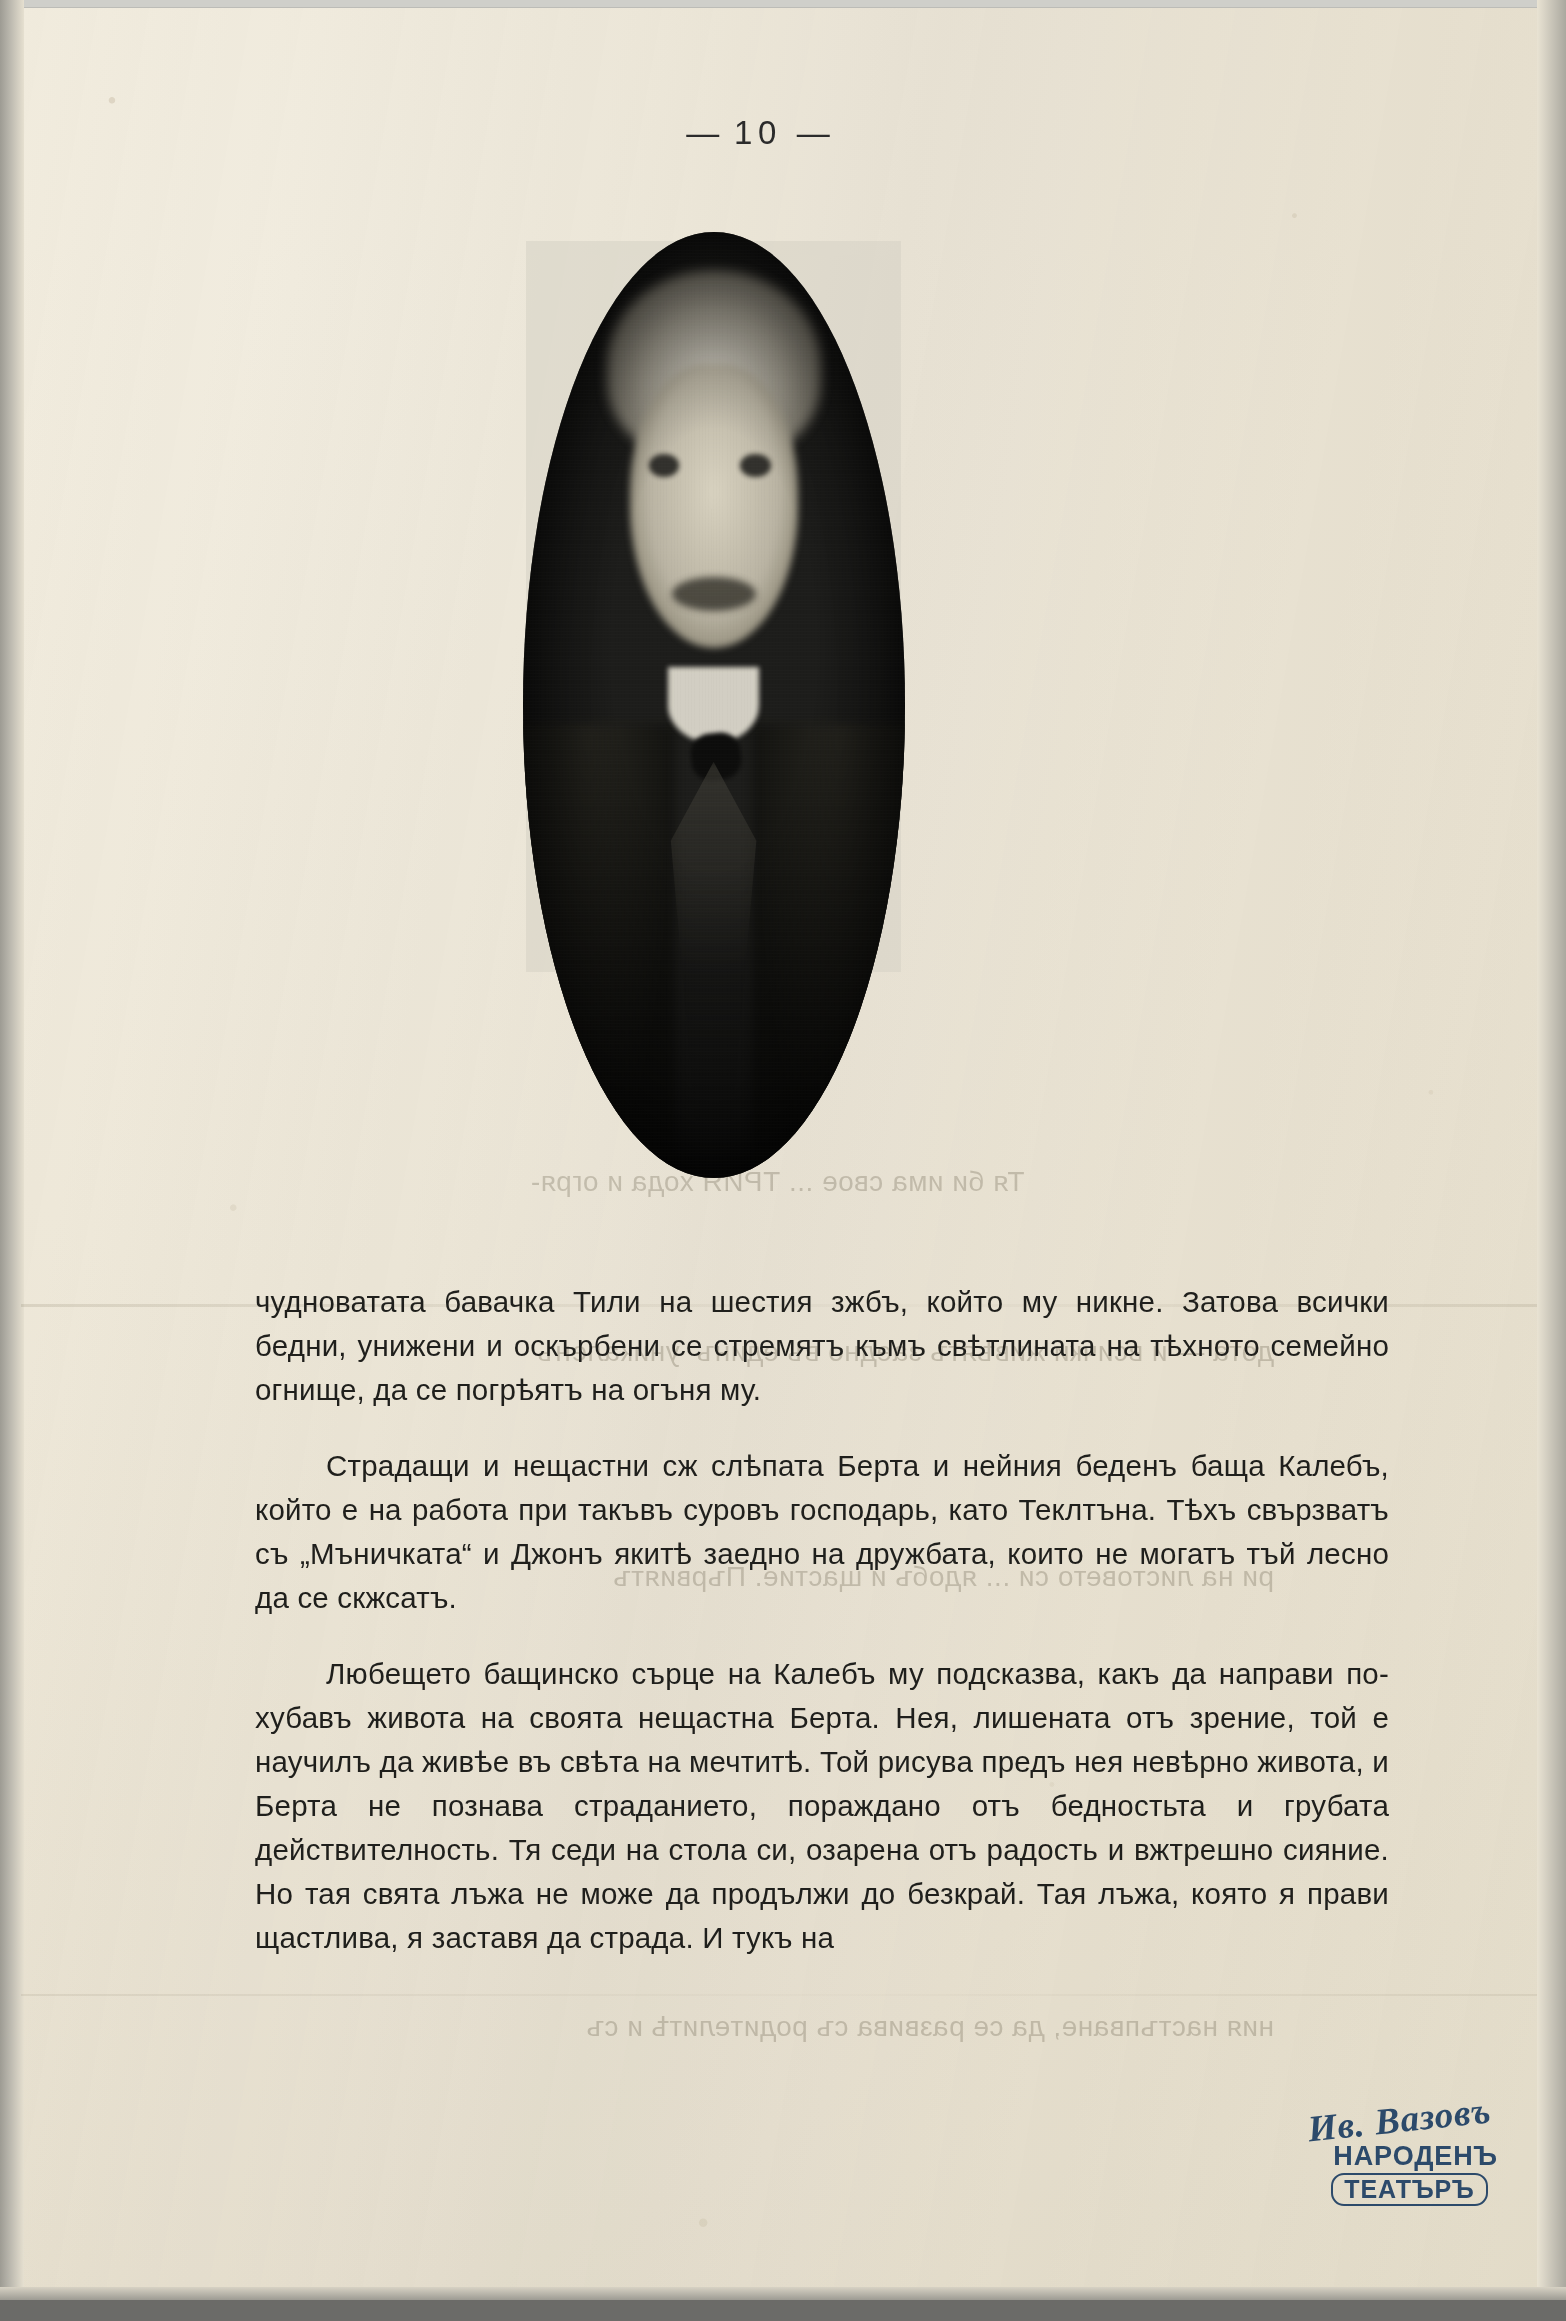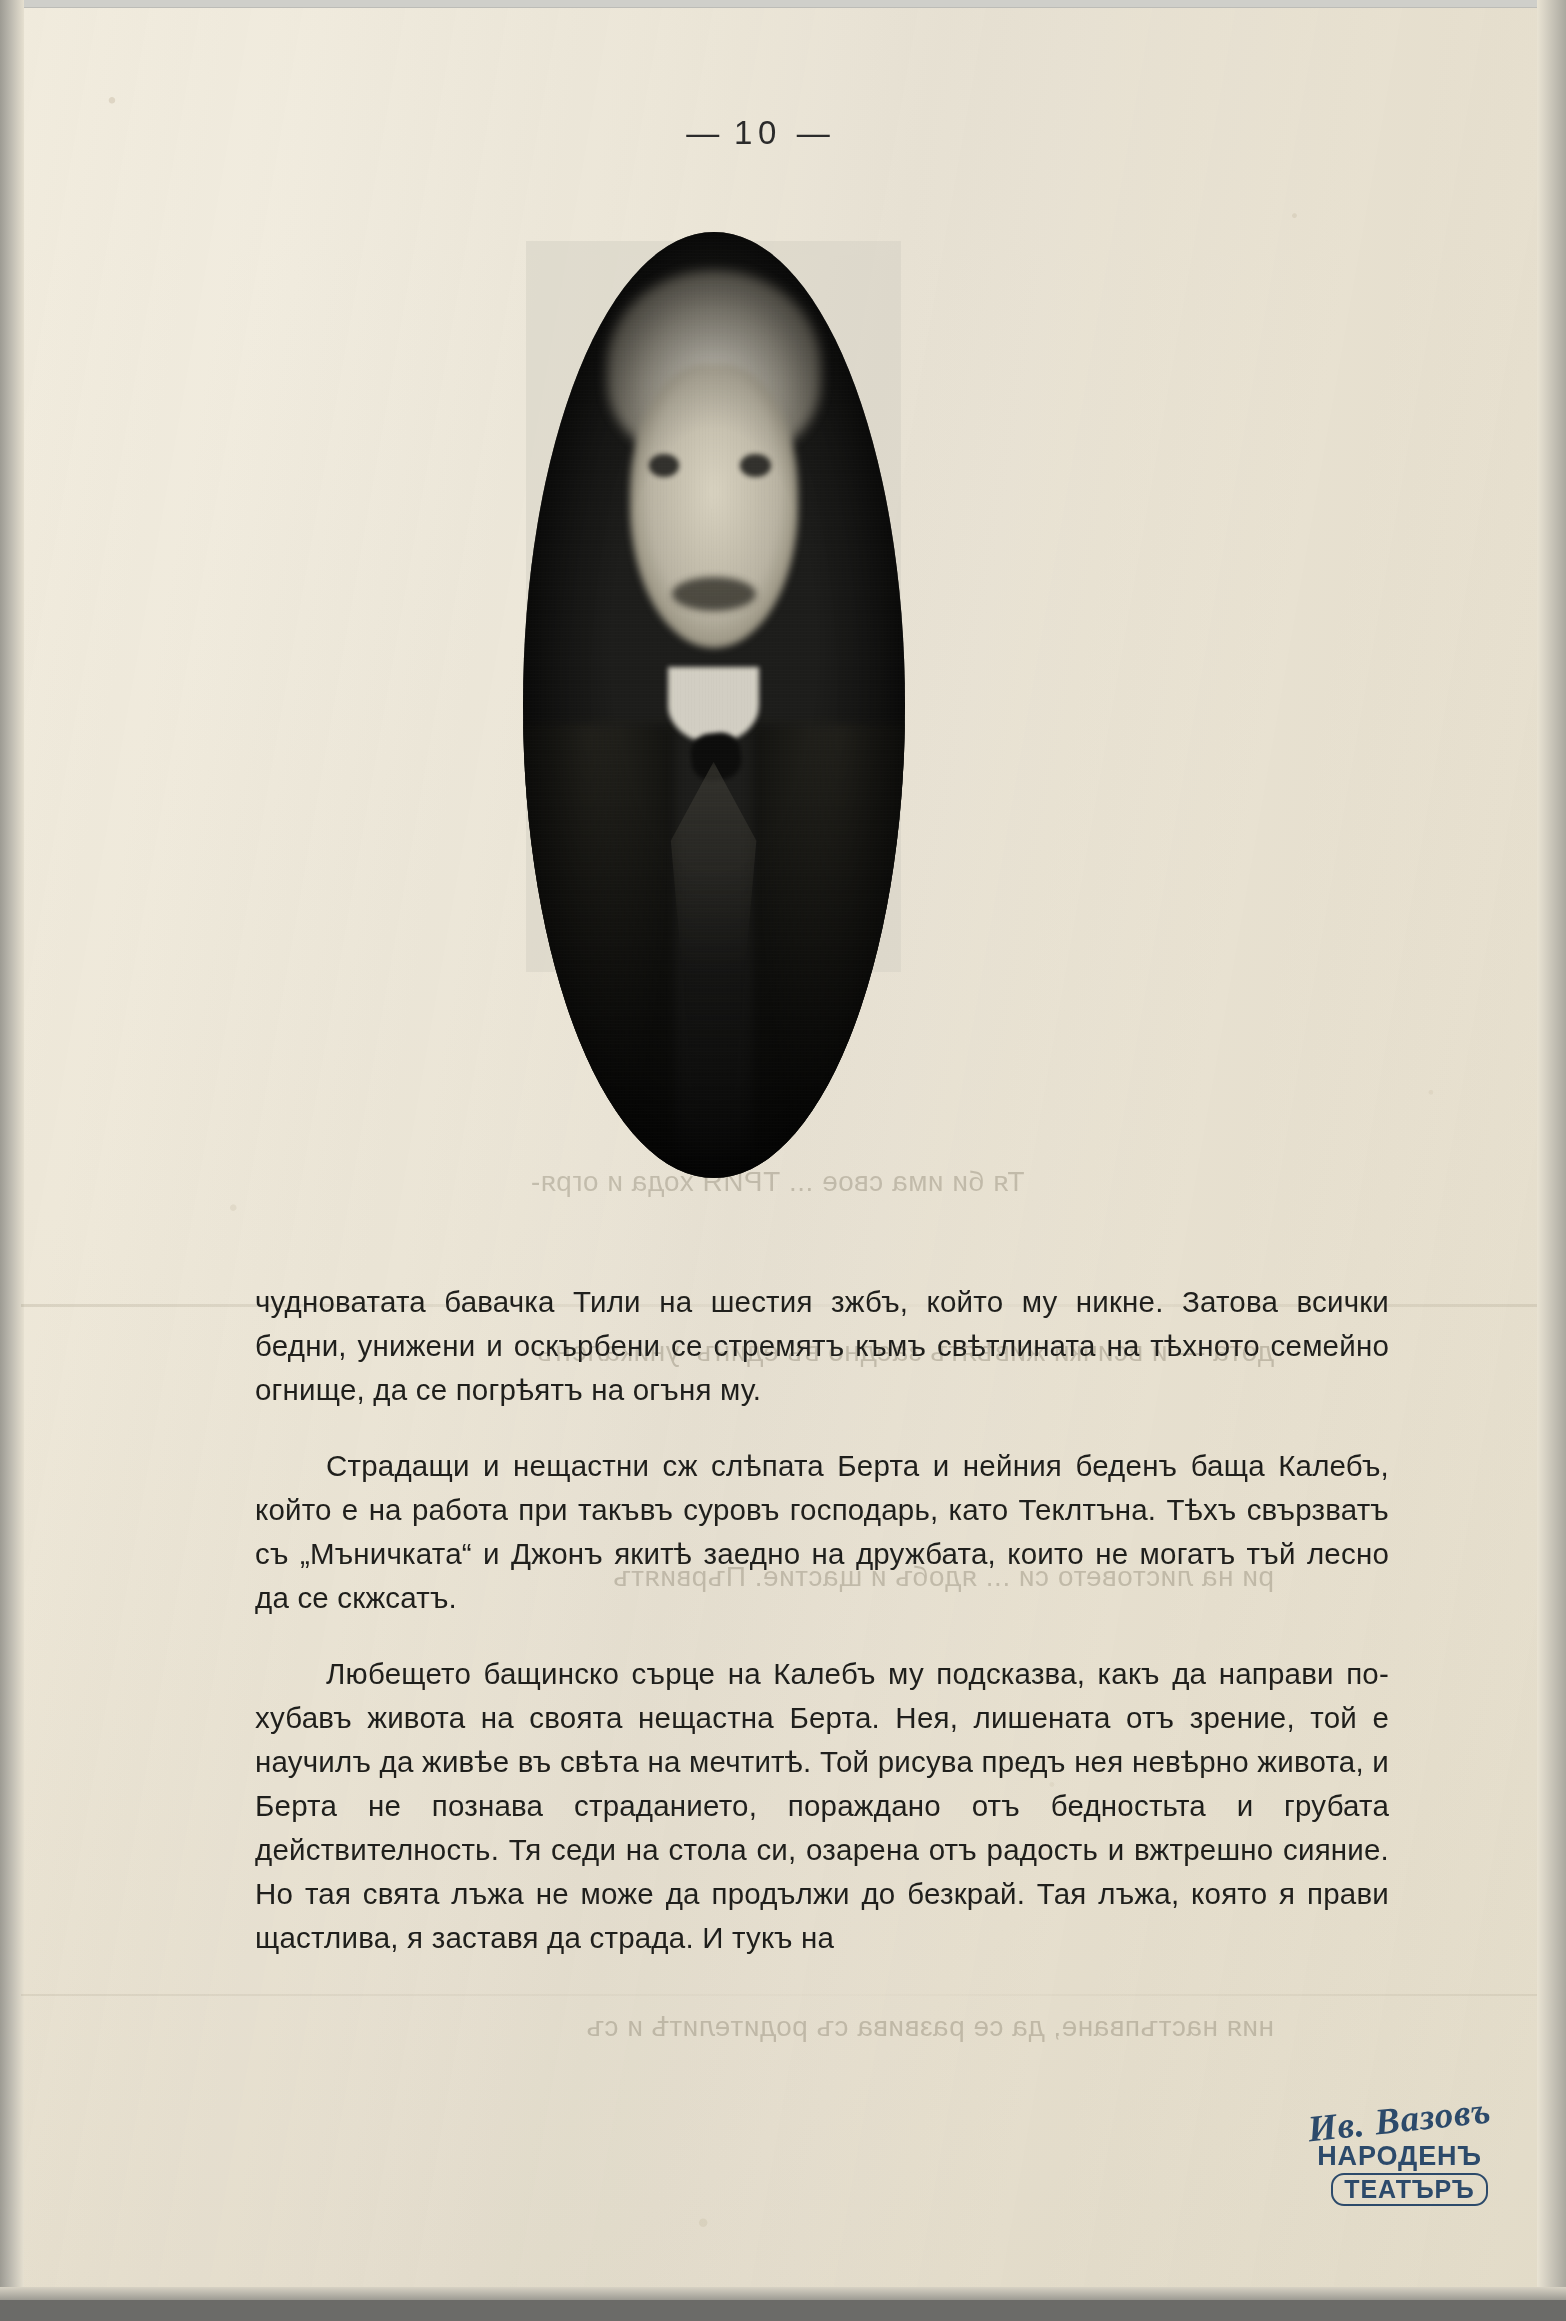--- a/index.html
+++ b/index.html
@@ -259,21 +259,21 @@
     opacity: .92;
   }
   .stamp .sig {
     font-family: "Liberation Serif", serif;
     font-style: italic;
     font-size: 37px;
     transform: rotate(-6deg);
     display: block;
     margin-bottom: 1.9px;
   }
-  .stamp .l1 { font-size: 27px; display: block; }
+  .stamp .l1 { font-size: 27px; display: block; text-align: right; }
   .stamp .l2 {
     font-size: 25px;
     display: inline-block;
     border: 2.8px solid #1d3e63;
     border-radius: 13px;
     padding: 0.9px 11.2px 1.9px 11.2px;
     margin-top: 2.8px;
     margin-left: 20px;
   }
   

